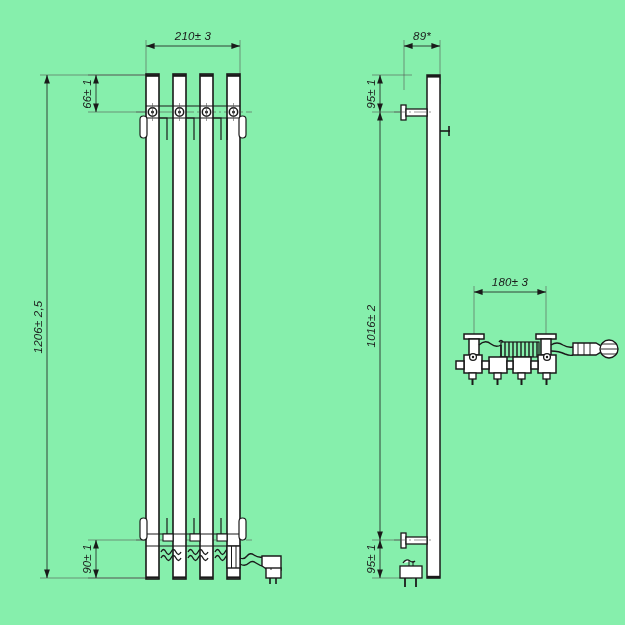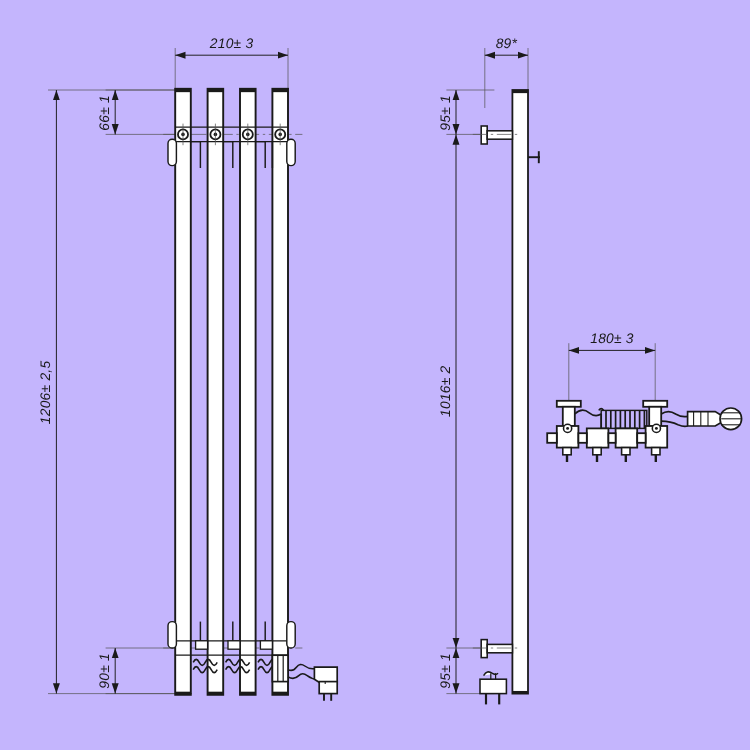--- a/index.html
+++ b/index.html
@@ -1,19 +1,19 @@
 <!DOCTYPE html>
 <html><head>
 <meta charset="utf-8">
 <title>Technical Drawing</title>
 <style>
   html,body{margin:0;padding:0;background:#ffffff;}
   body{width:625px;height:625px;overflow:hidden;
        font-family:"Liberation Sans",sans-serif;}
-  #sheet{position:relative;width:625px;height:625px;background:#c4b5fd;}
+  #sheet{position:relative;width:625px;height:625px;background:#86efac;}
   svg#dwg{position:absolute;left:0;top:0;width:625px;height:625px;display:block;}
   .dimtext{font-family:"Liberation Sans",sans-serif;font-size:11.5px;
            font-style:italic;fill:#1a1a1a;letter-spacing:0.2px;}
 </style>
 </head>
 <body>
 
 <div id="sheet">
 
   <svg id="dwg" viewBox="0 0 625 625">

